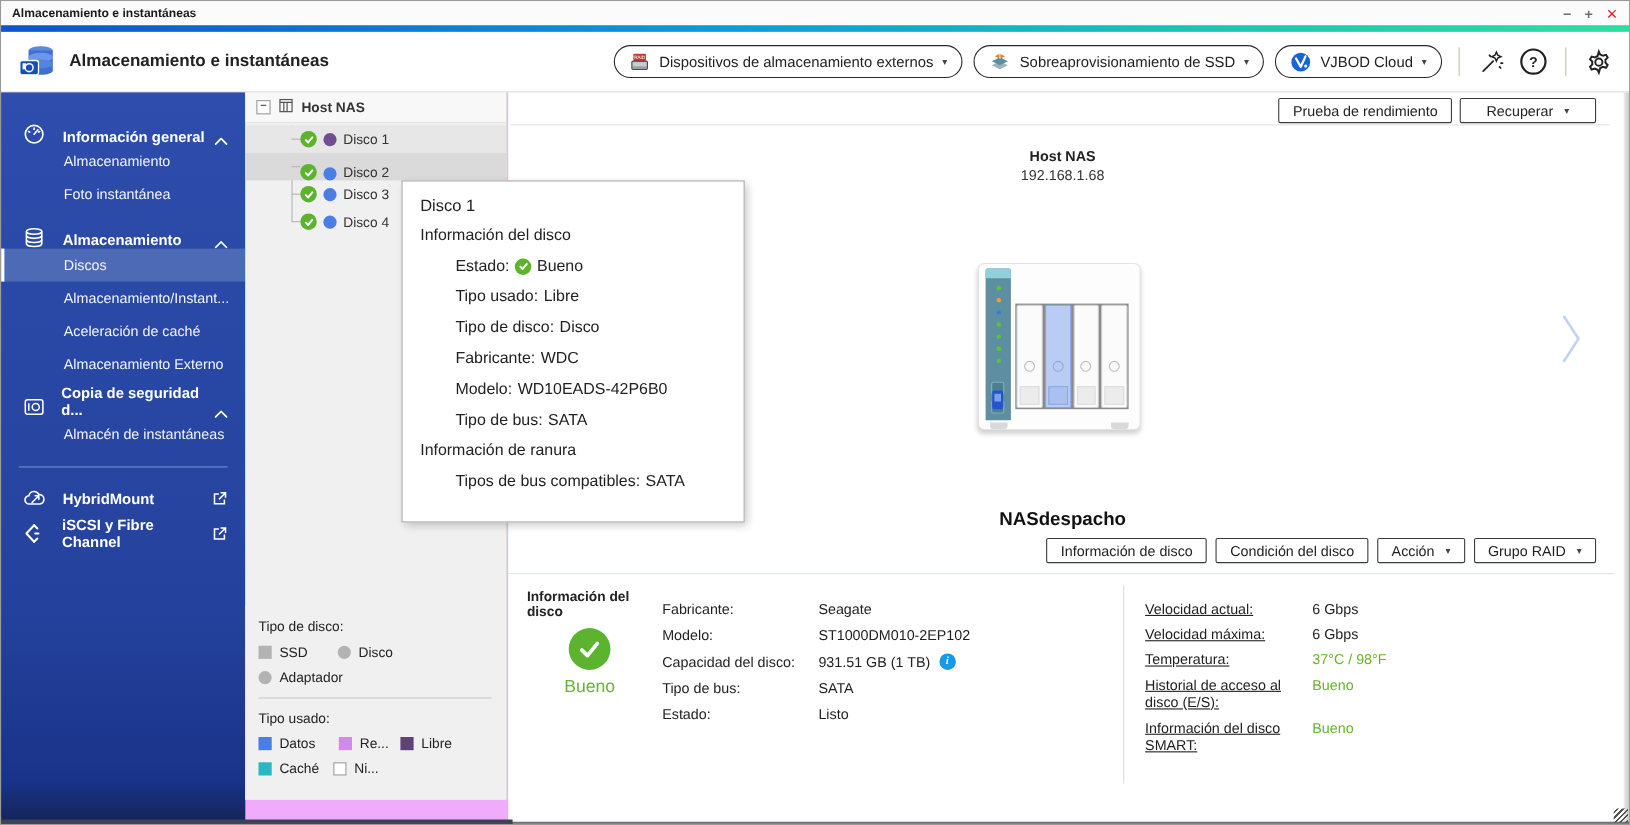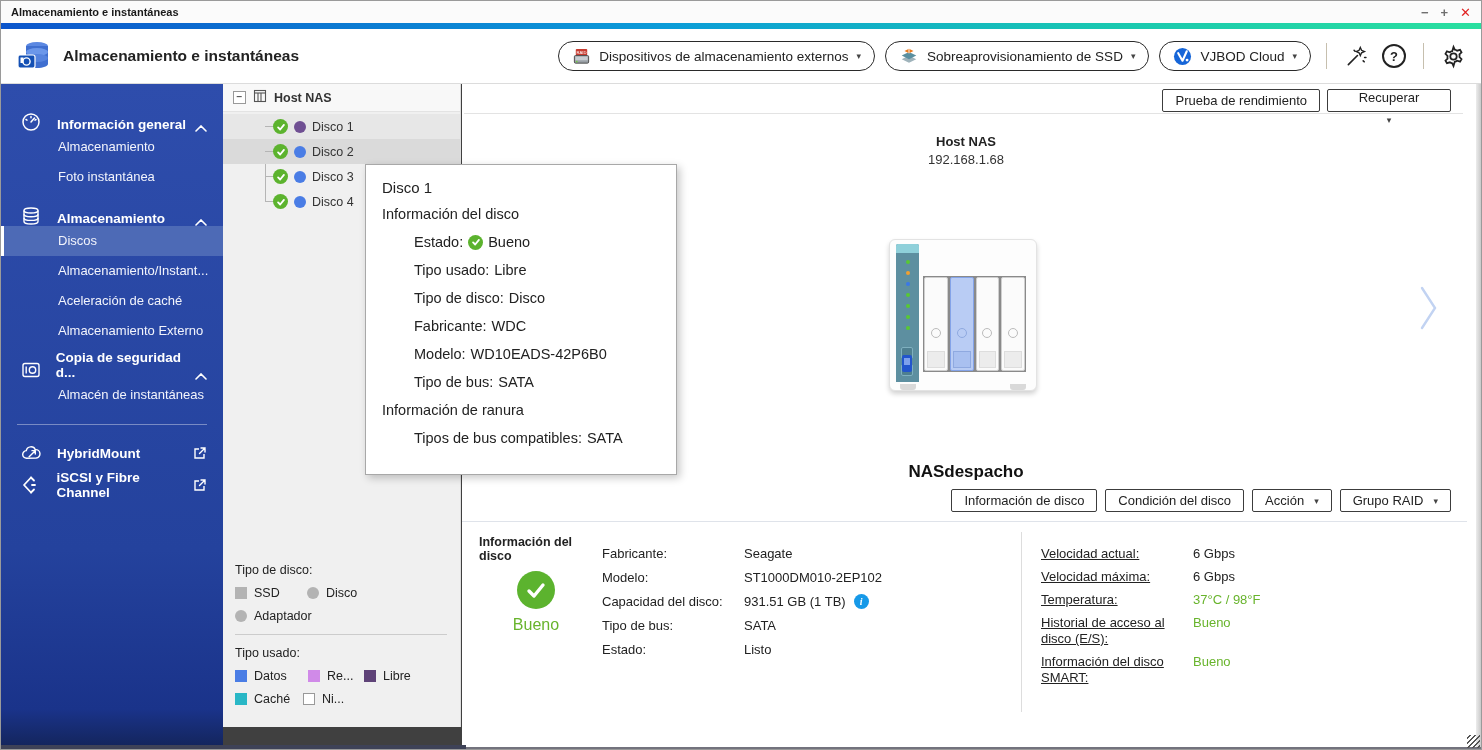--- a/index.html
+++ b/index.html
@@ -1,16 +1,16 @@
 <!DOCTYPE html>
 <html><head>
 <meta charset="utf-8">
 <style>
   html,body{margin:0;padding:0;background:#e9e9e9;}
-  .window{position:relative;width:1482px;height:750px;overflow:hidden;background:#404040;
+  .window{position:relative;width:1482px;height:750px;overflow:hidden;background:#f0abfc;
     font-family:"Liberation Sans","DejaVu Sans",sans-serif;border:1px solid #9a9a9a;box-sizing:border-box;}
   
   .titlebar{height:22px;background:#fbfbfb;display:flex;align-items:center;padding:0 10px;}
   .titlebar-title{font-size:11px;font-weight:700;color:#1a1a1a;}
   .titlebar-controls{margin-left:auto;display:flex;align-items:center;gap:12px;}
   .tb-btn{font-size:13px;line-height:13px;color:#6f6f6f;font-weight:700;cursor:pointer;}
   .tb-btn.close{color:#e02222;}
   .gradientbar{height:6px;background:linear-gradient(90deg,#0b55cb,#0b9cd8 45%,#19c8b0 75%,#2adf9f);}
   
   .header{height:55px;background:#fff;border-bottom:1px solid #dcdcdc;display:flex;align-items:center;padding:0 14px;box-sizing:border-box;}
@@ -42,38 +42,38 @@
   
   .treepanel{position:absolute;left:222px;top:0;bottom:22px;width:238px;background:#f0f0f0;border-right:1px solid #ddd;
     box-sizing:border-box;font-size:12.5px;color:#333;}
   .tree-root-row{height:27px;display:flex;align-items:center;padding-left:10px;background:#f8f8f8;border-bottom:1px solid #e3e3e3;
     font-weight:700;gap:7px;cursor:pointer;}
   .collapse-box{width:11px;height:11px;border:1px solid #999;background:#fff;font-size:10px;line-height:9px;text-align:center;color:#555;flex:none;}
   .tree-items{position:relative;padding-top:2px;}
   .vline{position:absolute;left:42px;top:2px;width:1px;height:88px;background:#b5b5b5;}
   .tree-row{height:25px;display:flex;align-items:center;padding-left:50px;gap:6px;position:relative;cursor:pointer;}
   .tree-row.hover{background:#e7e7e7;}
-  .tree-row.selected{background:#dadada;}
+  .tree-row.selected{background:#dadada;align-items:flex-end;}
   .tree-row .stub{position:absolute;left:42px;top:12px;width:8px;height:1px;background:#b5b5b5;}
   .mini-check{width:15px;height:15px;border-radius:50%;background:#5cb32e;display:flex;align-items:center;justify-content:center;flex:none;}
   .dot{width:12px;height:12px;border-radius:50%;flex:none;}
   
   .legend{position:absolute;left:0;right:1px;bottom:0;padding:8px 12px 12px;background:#f0f0f0;color:#222;}
   .lg-title{margin:4px 0 9px;}
   .lg-row{display:flex;align-items:center;margin-bottom:9px;}
   .lg-item{display:flex;align-items:center;gap:7px;}
   .lg-sq{width:12px;height:12px;flex:none;box-sizing:border-box;}
   .lg-ci{border-radius:50%;}
   .lg-divider{height:1px;background:#ccc;margin:11px 0;}
   
   .main{position:absolute;left:461px;top:0;right:0;bottom:0;background:#fff;}
   .btn{height:23px;border:1px solid #3c3c3c;background:#fff;border-radius:2px;font-size:13px;color:#222;
     display:inline-flex;align-items:center;justify-content:center;padding:0 12px;gap:10px;cursor:pointer;white-space:nowrap;box-sizing:border-box;}
   .perf-btn{position:absolute;top:5px;right:161px;}
-  .rec-btn{position:absolute;top:5px;right:30px;min-width:124px;justify-content:space-between;flex-direction:column;}
+  .rec-btn{position:absolute;top:5px;right:30px;min-width:124px;}
   .main-divider1{position:absolute;top:29px;left:2px;right:18px;height:1px;background:#e3e3e3;}
   .center-col{position:absolute;left:0;top:0;width:1008px;text-align:center;}
   .host-name{margin-top:50px;font-weight:700;font-size:13px;color:#222;}
   .host-ip{font-size:13px;margin-top:3px;color:#333;}
   .next-chevron{position:absolute;left:957px;top:200px;cursor:pointer;}
   .nas-title{position:absolute;top:378px;left:0;width:1008px;text-align:center;font-size:17px;font-weight:700;color:#111;}
   .nas-btns{position:absolute;top:405px;right:30px;display:flex;gap:8px;padding-left:20px;}
   .main-divider2{position:absolute;top:437px;left:0;right:14px;height:1px;background:#dfe3ea;}
   
   .details{position:absolute;top:438px;left:0;right:0;bottom:0;font-size:13px;color:#222;}

